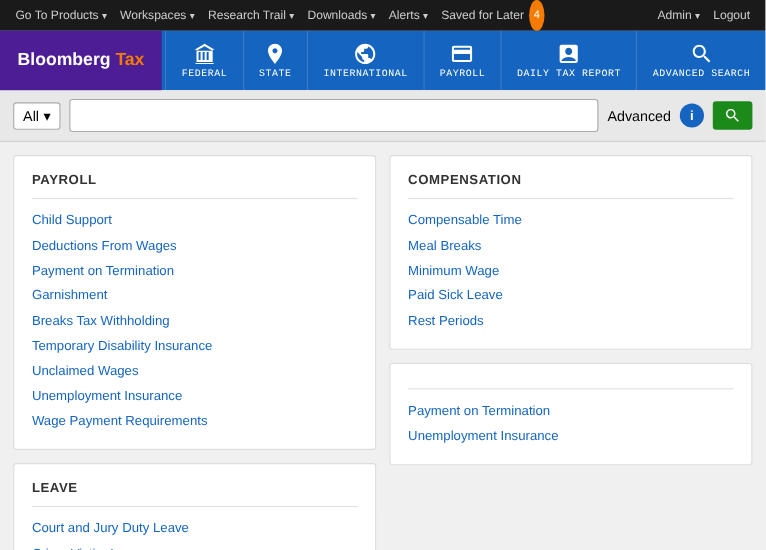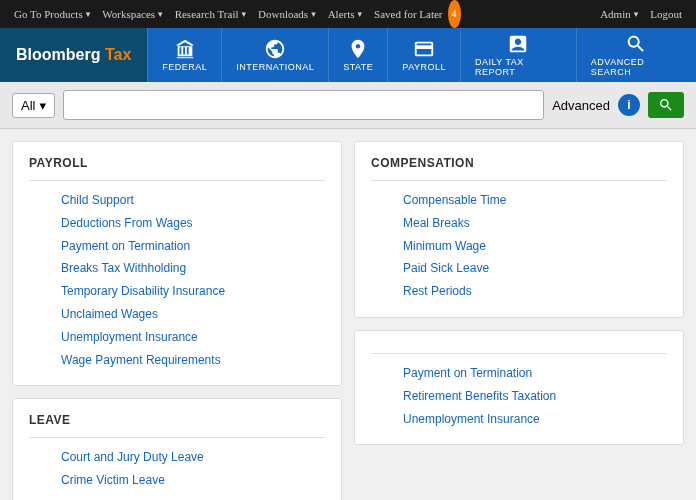--- a/index.html
+++ b/index.html
@@ -7,21 +7,20 @@
 
     
     .top-nav {
       background: #1a1a1a;
       color: #ccc;
       display: flex;
       align-items: center;
       padding: 12px 8px;
       height: 28px;
       font-size: 11px;
-      font-family: Liberation Serif, serif;
     }
     .top-nav a {
       color: #ccc;
       text-decoration: none;
       padding: 0 6px;
       line-height: 28px;
       display: inline-flex;
       align-items: center;
       gap: 3px;
     }
@@ -30,21 +29,21 @@
 
     
     .header-bar {
       background: #1565c0;
       display: flex;
       align-items: center;
       height: 54px;
       padding: 0 0;
     }
     .logo-area {
-      background: #0c4a6e;
+      background: #4c1d95;
       padding: 0 16px;
       display: flex;
       align-items: center;
       height: 100%;
     }
     .logo-text {
       color: #fff;
       font-size: 16px;
       font-weight: bold;
       white-space: nowrap;
@@ -62,20 +61,21 @@
       flex-direction: column;
       align-items: center;
       justify-content: center;
       color: #fff;
       padding: 0 14px;
       height: 100%;
       font-size: 10px;
       text-decoration: none;
       cursor: pointer;
       border-left: 1px solid rgba(255,255,255,0.15);
+      font-family: Liberation Mono, monospace;
     }
     .nav-icon-item:first-child { border-left: 1px solid rgba(255,255,255,0.15); }
     .nav-icon-item svg { width: 22px; height: 22px; fill: #fff; margin-bottom: 2px; }
     .nav-icon-item .icon-label { font-size: 9px; text-transform: uppercase; letter-spacing: 0.5px; }
 
     
     .search-bar {
       background: #e8e8e8;
       padding: 8px 12px;
       display: flex;
@@ -166,21 +166,20 @@
       margin-bottom: 10px;
       text-transform: uppercase;
     }
     .card-link {
       display: block;
       color: #1565c0;
       text-decoration: none;
       font-size: 12px;
       line-height: 1.9;
       cursor: pointer;
-      margin-left: 32px;
     }
     .card-divider {
       border: none;
       border-top: 1px solid #e0e0e0;
       margin: 8px 0;
     }
 
     .left-col { display: flex; flex-direction: column; gap: 12px; }
     .right-col { display: flex; flex-direction: column; gap: 12px; }
   </style>
@@ -207,30 +206,30 @@
 
     <div class="nav-icon-item">
       <svg viewBox="0 0 24 24">
           <path d="M12 2L2 8h2v12h16V8h2L12 2zm0 2.5L20 9H4l8-4.5zM6 10h2v8H6v-8zm4 0h2v8h-2v-8zm4 0h2v8h-2v-8zm4 0h-1v8h1v-8zM3 21h18v1H3v-1z"></path>
         </svg>
       <span class="icon-label">Federal</span>
     </div>
 
     <div class="nav-icon-item">
       <svg viewBox="0 0 24 24">
+          <path d="M12 2C8.13 2 5 5.13 5 9c0 5.25 7 13 7 13s7-7.75 7-13c0-3.87-3.13-7-7-7zm0 9.5c-1.38 0-2.5-1.12-2.5-2.5S10.62 6.5 12 6.5s2.5 1.12 2.5 2.5-1.12 2.5-2.5 2.5z"></path>
+        </svg>
+      <span class="icon-label">State</span>
+    </div>
+
+    <div class="nav-icon-item">
+      <svg viewBox="0 0 24 24">
           <path d="M12 2C6.48 2 2 6.48 2 12s4.48 10 10 10 10-4.48 10-10S17.52 2 12 2zm-1 17.93c-3.95-.49-7-3.85-7-7.93 0-.62.08-1.21.21-1.79L9 15v1c0 1.1.9 2 2 2v1.93zm6.9-2.54c-.26-.81-1-1.39-1.9-1.39h-1v-3c0-.55-.45-1-1-1H8v-2h2c.55 0 1-.45 1-1V7h2c1.1 0 2-.9 2-2v-.41c2.93 1.19 5 4.06 5 7.41 0 2.08-.8 3.97-2.1 5.39z"></path>
         </svg>
       <span class="icon-label">International</span>
-    </div>
-
-    <div class="nav-icon-item">
-      <svg viewBox="0 0 24 24">
-          <path d="M12 2C8.13 2 5 5.13 5 9c0 5.25 7 13 7 13s7-7.75 7-13c0-3.87-3.13-7-7-7zm0 9.5c-1.38 0-2.5-1.12-2.5-2.5S10.62 6.5 12 6.5s2.5 1.12 2.5 2.5-1.12 2.5-2.5 2.5z"></path>
-        </svg>
-      <span class="icon-label">State</span>
     </div>
 
     <div class="nav-icon-item">
       <svg viewBox="0 0 24 24">
           <path d="M20 4H4c-1.11 0-2 .89-2 2v12c0 1.11.89 2 2 2h16c1.11 0 2-.89 2-2V6c0-1.11-.89-2-2-2zm0 14H4v-6h16v6zm0-10H4V6h16v2z"></path>
         </svg>
       <span class="icon-label">Payroll</span>
     </div>
 
     <div class="nav-icon-item">
@@ -271,20 +270,21 @@
 <div class="main-content">
 
   <div class="left-col">
 
     <div class="card">
       <div class="card-title">PAYROLL</div>
       <hr class="card-divider">
       <a class="card-link">Child Support</a>
       <a class="card-link">Deductions From Wages</a>
       <a class="card-link">Payment on Termination</a>
+      <a class="card-link">Garnishment</a>
       <a class="card-link">Breaks Tax Withholding</a>
       <a class="card-link">Temporary Disability Insurance</a>
       <a class="card-link">Unclaimed Wages</a>
       <a class="card-link">Unemployment Insurance</a>
       <a class="card-link">Wage Payment Requirements</a>
     </div>
 
     <div class="card">
       <div class="card-title">LEAVE</div>
       <hr class="card-divider">
@@ -302,18 +302,17 @@
       <a class="card-link">Compensable Time</a>
       <a class="card-link">Meal Breaks</a>
       <a class="card-link">Minimum Wage</a>
       <a class="card-link">Paid Sick Leave</a>
       <a class="card-link">Rest Periods</a>
     </div>
 
     <div class="card">
       <hr class="card-divider">
       <a class="card-link">Payment on Termination</a>
-      <a class="card-link">Retirement Benefits Taxation</a>
       <a class="card-link">Unemployment Insurance</a>
     </div>
 
   </div>
 </div>
 
 </body></html>

